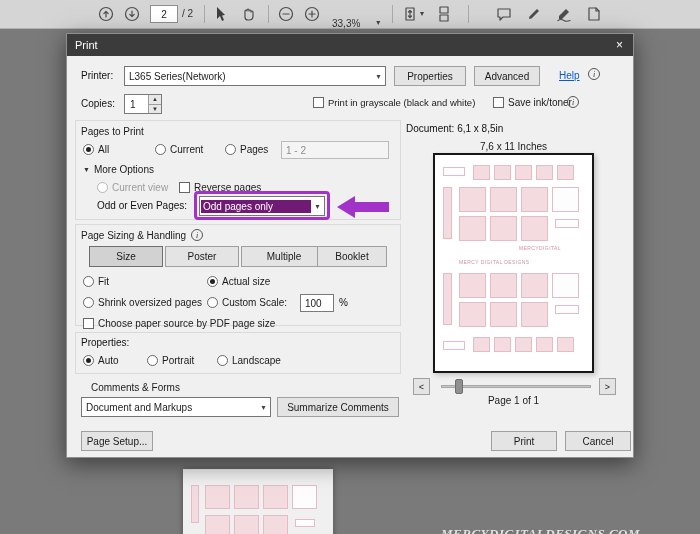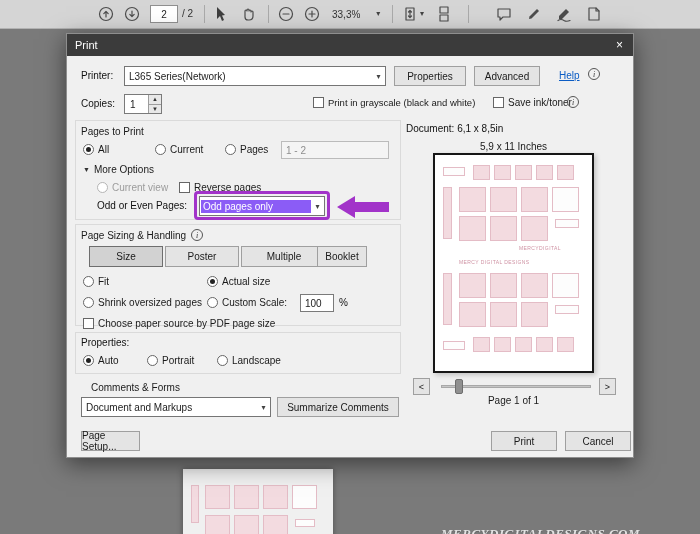--- a/index.html
+++ b/index.html
@@ -5,21 +5,21 @@
   html,body{margin:0;padding:0;}
   body{width:700px;height:534px;overflow:hidden;position:relative;
        font-family:"Liberation Sans","DejaVu Sans",sans-serif;font-size:10px;color:#1a1a1a;
        background:#7a7a7a;}
   
   .toolbar{position:absolute;left:0;top:0;width:700px;height:28px;background:#d5d5d5;border-bottom:1px solid #b2b2b2;z-index:2;}
   .tb-item{position:absolute;top:6px;width:16px;height:16px;display:flex;align-items:center;justify-content:center;}
   .tb-text{position:absolute;top:8px;color:#333;}
   .tb-input{position:absolute;top:5px;height:16px;background:#fff;border:1px solid #8f8f8f;display:flex;align-items:center;justify-content:center;color:#222;}
   .tb-divider{position:absolute;top:5px;width:1px;height:18px;background:#aaa;}
-  .tb-zoom{position:absolute;top:5px;height:18px;display:flex;align-items:center;gap:16px;color:#333;}
+  .tb-zoom{position:absolute;top:14px;height:18px;display:flex;align-items:center;gap:16px;color:#333;}
   .chev{font-size:8px;color:#444;line-height:1;}
   svg.icon{stroke:#4d4d4d;fill:none;stroke-width:1.2;stroke-linecap:round;stroke-linejoin:round;}
   
   .doc-area{position:absolute;left:0;top:29px;width:700px;height:505px;background:#7a7a7a;z-index:1;}
   .fragment{position:absolute;left:183px;top:440px;width:150px;height:94px;background:#f0f0f0;box-shadow:0 0 6px rgba(0,0,0,.35);}
   .watermark{position:absolute;left:420px;top:497px;width:220px;text-align:right;
              font-family:"Liberation Serif","DejaVu Serif",serif;font-style:italic;font-weight:bold;
              font-size:13px;letter-spacing:.5px;color:#e3e3e3;text-shadow:0 1px 1px rgba(0,0,0,.25);}
   .pbox{position:absolute;box-sizing:border-box;}
   .pf{background:#f3dbe0;border:1px solid #e4bcc6;}
@@ -30,21 +30,21 @@
           border:1px solid #8e8e8e;box-shadow:0 6px 22px rgba(0,0,0,.5);z-index:10;box-sizing:border-box;}
   .titlebar{position:absolute;left:0;top:0;right:0;height:22px;background:#3b3b3b;color:#fff;
             display:flex;align-items:center;padding:0 8px;font-size:11px;box-sizing:border-box;}
   .close{margin-left:auto;font-size:12px;color:#fff;cursor:default;padding:0 2px;}
   .abs{position:absolute;white-space:nowrap;}
   .lbl{color:#111;}
   .bold{font-weight:normal;}
   .select{position:absolute;background:#fff;border:1px solid #757575;display:flex;align-items:center;
           padding-left:4px;box-sizing:border-box;color:#222;}
   .select .chevron{margin-left:auto;width:13px;text-align:center;color:#444;font-size:8px;}
-  .sel-highlight{flex:1;background:#8b5cf6;color:#fff;padding:1px 2px;margin:1px 0 1px 1px;}
+  .sel-highlight{flex:1;background:#701a75;color:#fff;padding:1px 2px;margin:1px 0 1px 1px;}
   .btn{position:absolute;background:#e4e4e4;border:1px solid #9f9f9f;display:flex;align-items:center;
        justify-content:center;color:#1a1a1a;box-sizing:border-box;cursor:default;}
   .btn.active{background:#d2d2d2;border-color:#6e6e6e;}
   .opt{position:absolute;display:flex;align-items:center;gap:4px;}
   .radio{width:11px;height:11px;border:1px solid #666;border-radius:50%;background:#fff;box-sizing:border-box;flex:0 0 auto;}
   .radio.checked{display:flex;align-items:center;justify-content:center;}
   .radio.checked::after{content:"";width:5px;height:5px;border-radius:50%;background:#222;}
   .checkbox{width:11px;height:11px;border:1px solid #666;background:#fff;box-sizing:border-box;flex:0 0 auto;}
   .disabled .radio{border-color:#b5b5b5;}
   .disabled span{color:#9c9c9c;}
@@ -241,21 +241,21 @@
   </svg>
 
   <div class="group" style="top:190px;height:102px"></div>
   <div class="opt" style="left:14px;top:195px;gap:5px">
     <span class="bold">Page Sizing &amp; Handling</span>
     <span class="info">i</span>
   </div>
   <div class="btn" style="left:98px;top:212px;width:74px;height:21px">Poster</div>
   <div class="btn active" style="left:22px;top:212px;width:74px;height:21px">Size</div>
   <div class="btn" style="left:174px;top:212px;width:86px;height:21px">Multiple</div>
-  <div class="btn" style="left:250px;top:212px;width:50px;height:21px">Booklet</div>
+  <div class="btn" style="left:250px;top:212px;width:70px;height:21px">Booklet</div>
   <label class="opt" style="left:16px;top:242px">
     <span class="radio"></span>
     <span>Fit</span>
   </label>
   <label class="opt" style="left:140px;top:242px">
     <span class="radio checked"></span>
     <span>Actual size</span>
   </label>
   <label class="opt" style="left:16px;top:263px">
     <span class="radio"></span>
@@ -287,26 +287,26 @@
     <span>Landscape</span>
   </label>
 
   <span class="abs bold" style="left:24px;top:348px">Comments &amp; Forms</span>
   <div class="select" style="left:14px;top:363px;width:190px;height:20px">
     <span>Document and Markups</span>
     <span class="chevron">▾</span>
   </div>
   <div class="btn" style="left:210px;top:363px;width:122px;height:20px">Summarize Comments</div>
 
-  <div class="btn" style="left:14px;top:397px;width:59px;height:20px">Page Setup...</div>
+  <div class="btn" style="left:14px;top:397px;width:72px;height:20px">Page Setup...</div>
   <div class="btn" style="left:424px;top:397px;width:66px;height:20px">Print</div>
   <div class="btn" style="left:498px;top:397px;width:66px;height:20px">Cancel</div>
 
   <span class="abs lbl" style="left:339px;top:89px">Document: 6,1 x 8,5in</span>
-  <span class="abs center161" style="left:366px;top:107px">5,9 x 11 Inches</span>
+  <span class="abs center161" style="left:366px;top:107px">7,6 x 11 Inches</span>
   <div class="preview-page">
       <div class="pbox po" style="left: 8px; top: 12px; width: 22px; height: 9px;"></div>
       <div class="pbox pf" style="left: 38px; top: 10px; width: 17px; height: 15px;"></div>
       <div class="pbox pf" style="left: 59px; top: 10px; width: 17px; height: 15px;"></div>
       <div class="pbox pf" style="left: 80px; top: 10px; width: 17px; height: 15px;"></div>
       <div class="pbox pf" style="left: 101px; top: 10px; width: 17px; height: 15px;"></div>
       <div class="pbox pf" style="left: 122px; top: 10px; width: 17px; height: 15px;"></div>
       <div class="pbox pf" style="left: 8px; top: 32px; width: 9px; height: 52px;"></div>
       <div class="pbox pf" style="left: 24px; top: 32px; width: 27px; height: 25px;"></div>
       <div class="pbox pf" style="left: 55px; top: 32px; width: 27px; height: 25px;"></div>

